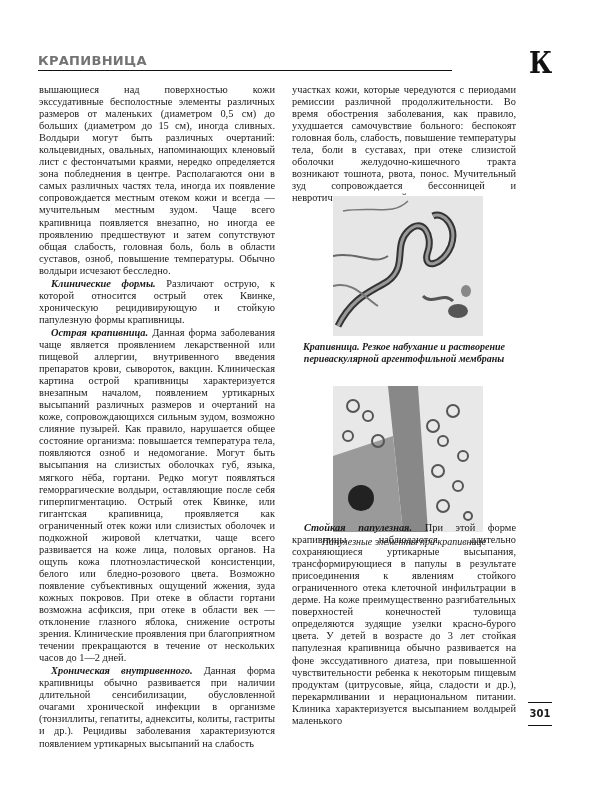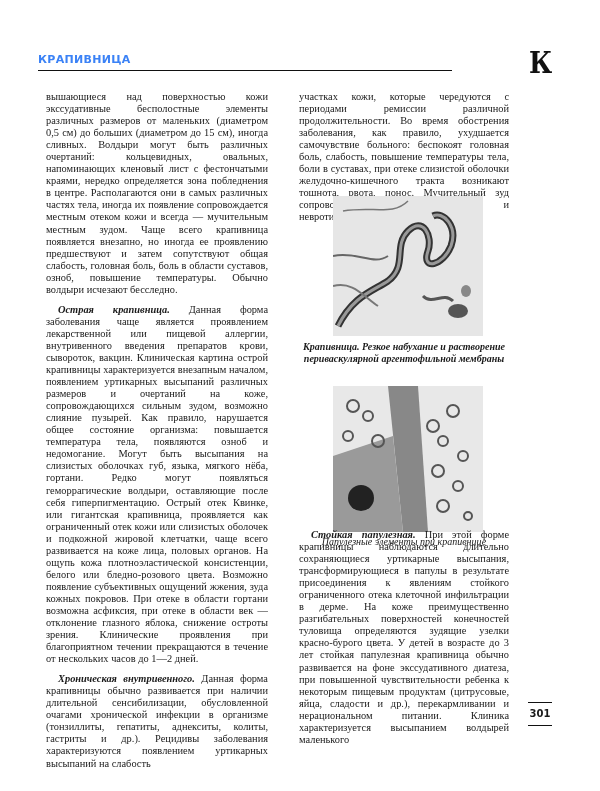--- a/index.html
+++ b/index.html
@@ -1,27 +1,27 @@
 <!DOCTYPE html>
 <html><head>
 <meta charset="utf-8">
 <style>
   html, body { margin: 0; padding: 0; background: #ffffff; }
   body { width: 600px; height: 791px; position: relative; overflow: hidden;
          font-family: "Liberation Serif", "DejaVu Serif", serif; color: #1a1a1a; }
   .header-title { position: absolute; left: 38px; top: 53px; font-family: "DejaVu Sans", sans-serif;
-                  font-weight: bold; font-size: 11px; letter-spacing: 0.3px; color: #3b82f6; }
+                  font-weight: bold; font-size: 13px; letter-spacing: 0.3px; color: #737373; }
   .header-rule { position: absolute; left: 38px; top: 70px; width: 414px; height: 1.3px; background: #111; }
   .section-letter { position: absolute; left: 527px; top: 48px; font-family: "DejaVu Serif", serif;
                     font-weight: bold; font-size: 30px; line-height: 30px; color: #111; transform: scaleX(0.85); }
   .col { position: absolute; font-size: 10.4px; line-height: 12.05px; text-align: justify; hyphens: manual; }
   .col-left { left: 38px; top: 83px; width: 238px; }
   .col-right { left: 291px; top: 83px; width: 226px; }
   .col-right-bottom { left: 291px; top: 521px; width: 226px; }
-  p { margin: 8px; }
+  p { margin: 1px; }
   .indent { text-indent: 12px; }
   .run-in { font-weight: bold; font-style: italic; }
   .figure { position: absolute; left: 333px; width: 150px; }
   .fig1 { top: 196px; height: 140px; }
   .fig2 { top: 386px; height: 146px; }
   .caption { position: absolute; left: 291px; width: 226px; text-align: center; font-style: italic; font-size: 10px; line-height: 12px; }
   .cap1 { top: 341px; font-weight: bold; }
   .cap2 { top: 536px; }
   .page-num-box { position: absolute; left: 528px; top: 702px; width: 24px; }
   .pn-rule { height: 1.2px; background: #111; width: 24px; }
@@ -29,20 +29,21 @@
 </style>
 </head>
 <body>
 
 <div class="header-title">КРАПИВНИЦА</div>
 <div class="header-rule"></div>
 <div class="section-letter">К</div>
 
 <div class="col col-left">
   <p>вышающиеся над поверхностью кожи экссудативные бесполостные элементы различных размеров от маленьких (диаметром 0,5 см) до больших (диаметром до 15 см), иногда сливных. Волдыри могут быть различных очертаний: кольцевидных, овальных, напоминающих кленовый лист с фестончатыми краями, нередко определяется зона побледнения в центре. Располагаются они в самых различных частях тела, иногда их появление сопровождается местным отеком кожи и всегда — мучительным местным зудом. Чаще всего крапивница появляется внезапно, но иногда ее проявлению предшествуют и затем сопутствуют общая слабость, головная боль, боль в области суставов, озноб, повышение температуры. Обычно волдыри исчезают бесследно.</p>
+  <p class="indent"><span class="run-in">Клинические формы.</span><span> Различают острую, к которой относится острый отек Квинке, хроническую рецидивирующую и стойкую папулезную формы крапивницы.</span></p>
   <p class="indent"><span class="run-in">Острая крапивница.</span><span> Данная форма заболевания чаще является проявлением лекарственной или пищевой аллергии, внутривенного введения препаратов крови, сывороток, вакцин. Клиническая картина острой крапивницы характеризуется внезапным началом, появлением уртикарных высыпаний различных размеров и очертаний на коже, сопровождающихся сильным зудом, возможно слияние пузырей. Как правило, нарушается общее состояние организма: повышается температура тела, появляются озноб и недомогание. Могут быть высыпания на слизистых оболочках губ, языка, мягкого нёба, гортани. Редко могут появляться геморрагические волдыри, оставляющие после себя гиперпигментацию. Острый отек Квинке, или гигантская крапивница, проявляется как ограниченный отек кожи или слизистых оболочек и подкожной жировой клетчатки, чаще всего развивается на коже лица, половых органов. На ощупь кожа плотноэластической консистенции, белого или бледно-розового цвета. Возможно появление субъективных ощущений жжения, зуда кожных покровов. При отеке в области гортани возможна асфиксия, при отеке в области век — отклонение глазного яблока, снижение остроты зрения. Клинические проявления при благоприятном течении прекращаются в течение от нескольких часов до 1—2 дней.</span></p>
   <p class="indent"><span class="run-in">Хроническая внутривенного.</span><span> Данная форма крапивницы обычно развивается при наличии длительной сенсибилизации, обусловленной очагами хронической инфекции в организме (тонзиллиты, гепатиты, аднекситы, колиты, гастриты и др.). Рецидивы заболевания характеризуются появлением уртикарных высыпаний на слабость</span></p>
 </div>
 
 <div class="col col-right">
   <p>участках кожи, которые чередуются с периодами ремиссии различной продолжительности. Во время обострения заболевания, как правило, ухудшается самочувствие больного: беспокоят головная боль, слабость, повышение температуры тела, боли в суставах, при отеке слизистой оболочки желудочно-кишечного тракта возникают тошнота, рвота, понос. Мучительный зуд сопровождается бессонницей и невротическими расстройствами.</p>
 </div>
 
 <div class="figure fig1">
   <svg width="150" height="140" viewBox="0 0 150 140">

